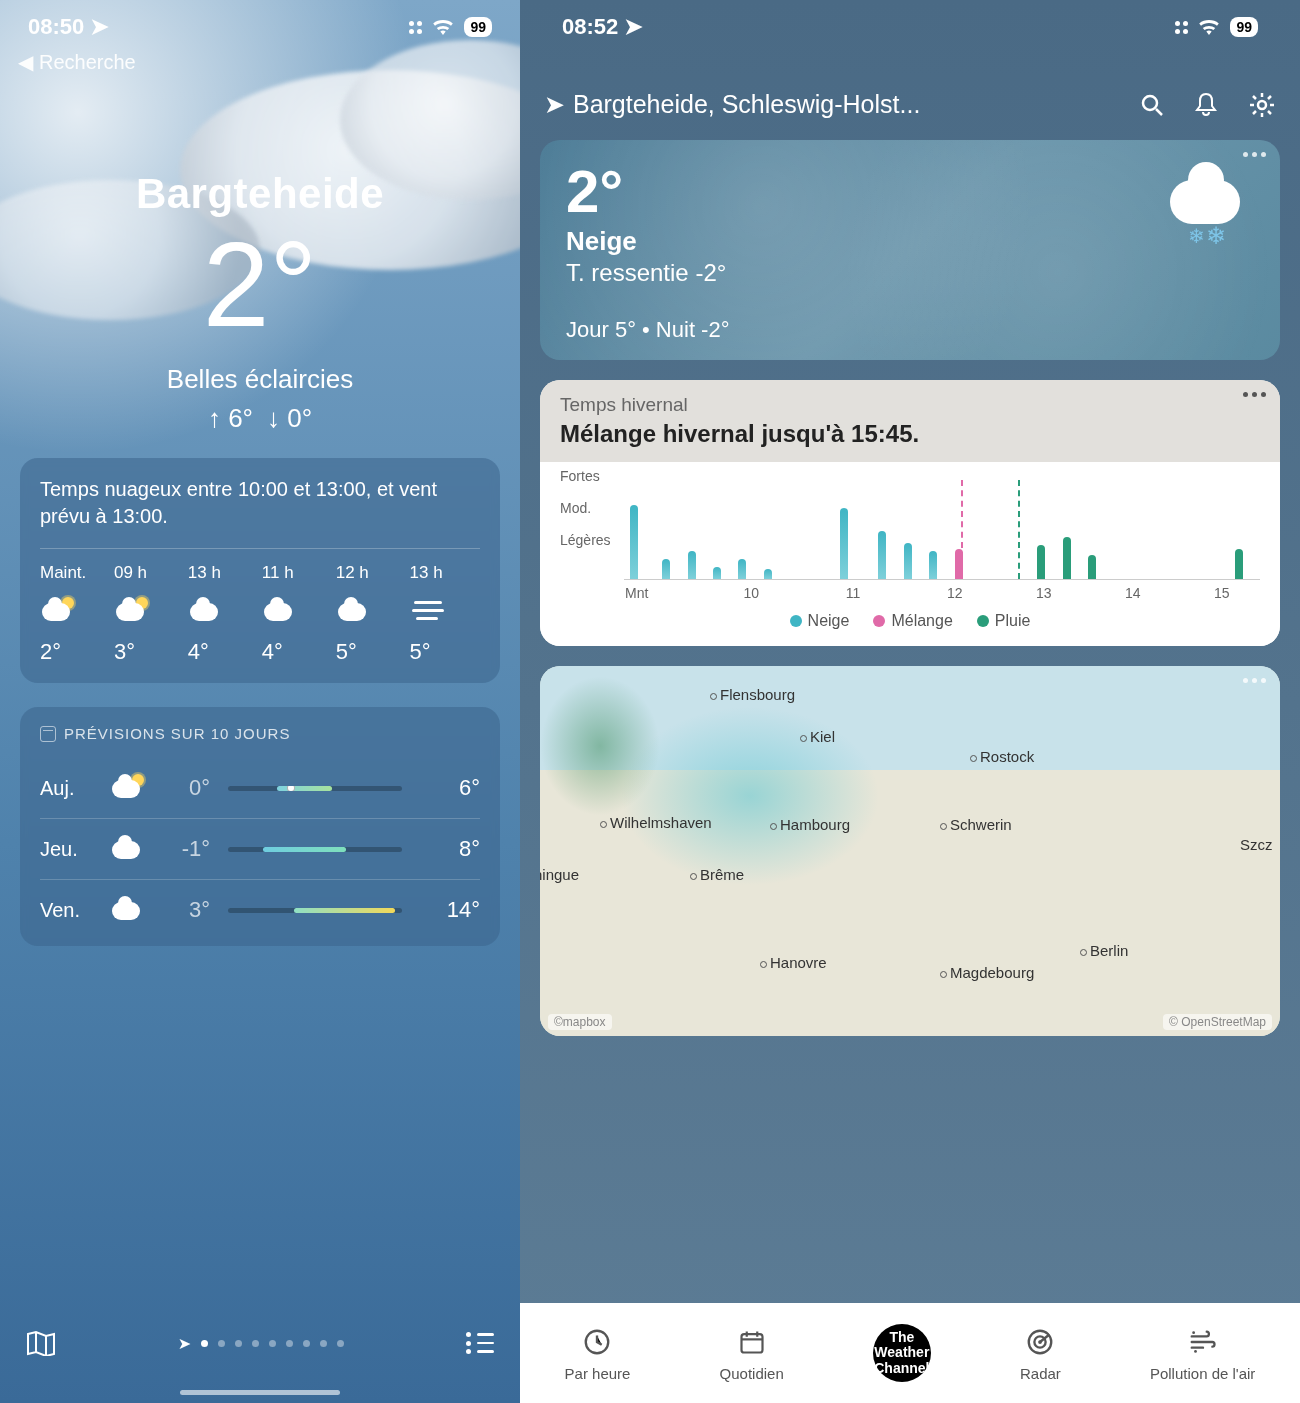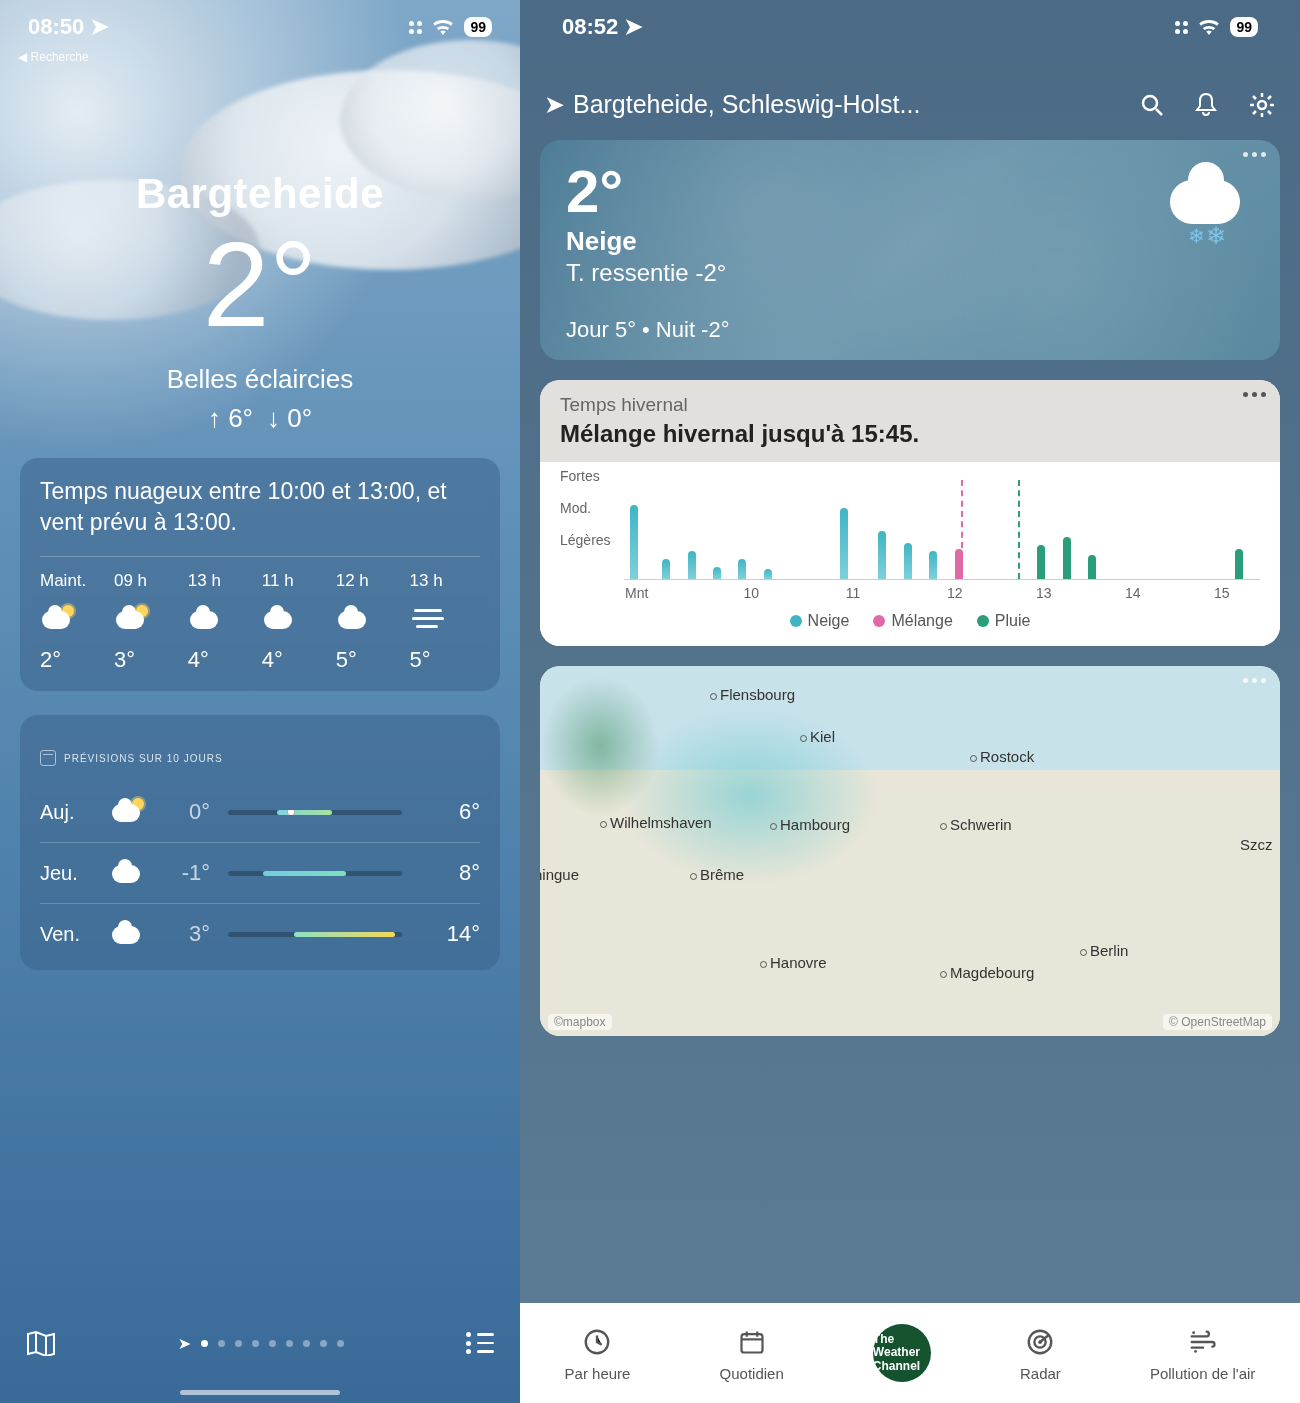--- a/index.html
+++ b/index.html
@@ -9,53 +9,53 @@
 .right { width:780px; background:linear-gradient(180deg,#4a6a85 0%,#5c7c95 100%); }
 
 
 .status { position:absolute; top:0; left:0; right:0; height:54px; display:flex; justify-content:space-between; align-items:center; padding:0 28px; font-weight:600; font-size:22px; z-index:10; }
 .status .time { display:flex; align-items:center; gap:6px; }
 .status .icons { display:flex; align-items:center; gap:10px; }
 .dots4 { display:grid; grid-template-columns:repeat(2,5px); grid-gap:3px; }
 .dots4 span { width:5px; height:5px; background:#fff; border-radius:50%; }
 .wifi { width:22px; height:16px; }
 .battery { background:#fff; color:#000; font-size:14px; font-weight:700; padding:2px 6px; border-radius:8px; }
-.back-search { position:absolute; top:50px; left:18px; font-size:12px; font-weight:400; opacity:.95; z-index:10; }
+.back-search { position:absolute; top:50px; left:18px; font-size:20px; font-weight:400; opacity:.95; z-index:10; }
 
 
 .sky { position:absolute; inset:0; background:
   radial-gradient(circle at 15% 8%, rgba(255,255,255,.8) 0%, rgba(255,255,255,0) 25%),
   linear-gradient(180deg,#7ea7c8 0%,#4f82ac 60%,#3a6a98 100%); }
 .cloud { position:absolute; border-radius:50%; background:radial-gradient(circle at 40% 40%,#fff 0%,#e8edf2 40%,#a8b5c2 80%); filter:blur(2px); opacity:.85; }
 .c1{top:70px;left:180px;width:420px;height:200px;}
 .c2{top:180px;left:-40px;width:300px;height:140px;opacity:.6;}
 .c3{top:40px;left:340px;width:260px;height:160px;opacity:.7;}
 
 .left .content { position:relative; z-index:5; padding-top:170px; text-align:center; }
 .city { font-size:42px; font-weight:700; letter-spacing:.5px; }
 .big-temp { font-size:120px; font-weight:200; line-height:1; margin-top:6px; }
 .cond { font-size:26px; margin-top:20px; }
 .hilo { font-size:26px; margin-top:8px; display:flex; justify-content:center; gap:14px; }
 
 .card { margin:24px 20px 0; background:rgba(60,100,140,.55); border-radius:18px; padding:18px 20px; text-align:left; backdrop-filter:blur(4px); }
-.card .headline { font-size:23px; line-height:1.35; margin-bottom:18px; }
+.card .headline { font-size:20px; line-height:1.35; margin-bottom:18px; }
 .hourly { display:flex; justify-content:space-between; border-top:1px solid rgba(255,255,255,.25); padding-top:14px; }
 .hr { display:flex; flex-direction:column; align-items:flex-start; gap:14px; width:16%; }
 .hr .t { font-size:17px; }
 .hr .deg { font-size:22px; font-weight:500; }
 .ic { width:36px; height:28px; position:relative; }
 .ic .cl { position:absolute; width:28px; height:18px; background:#fff; border-radius:12px; top:6px; left:2px; }
 .ic .cl::before{content:"";position:absolute;width:14px;height:14px;background:#fff;border-radius:50%;top:-6px;left:6px;}
 .ic .sun{position:absolute;width:12px;height:12px;background:#ffd65a;border-radius:50%;top:0;right:2px;box-shadow:0 0 0 2px rgba(255,214,90,.4);}
 .ic.wind .w{position:absolute;border-top:3px solid #fff;width:26px;border-radius:3px;}
 .ic.wind .w1{top:4px;left:4px;width:28px;}
 .ic.wind .w2{top:12px;left:2px;width:32px;}
 .ic.wind .w3{top:20px;left:6px;width:22px;}
 
-.card2-title { font-size:10px; letter-spacing:1px; opacity:.8; margin-bottom:16px; display:flex; align-items:center; gap:8px;margin-top:17px; }
+.card2-title { font-size:15px; letter-spacing:1px; opacity:.8; margin-bottom:16px; display:flex; align-items:center; gap:8px; }
 .cal-ic{width:16px;height:16px;border:1.5px solid rgba(255,255,255,.7);border-radius:3px;position:relative;}
 .cal-ic::before{content:"";position:absolute;top:3px;left:2px;right:2px;border-top:1.5px solid rgba(255,255,255,.7);}
 .drow{display:flex;align-items:center;justify-content:space-between;padding:16px 0;border-top:1px solid rgba(255,255,255,.2);}
 .drow:first-of-type{border-top:none;}
 .drow .day{width:70px;font-size:20px;}
 .drow .dic{width:40px;}
 .drow .lo{width:60px;font-size:22px;opacity:.7;text-align:right;}
 .drow .bar{flex:1;height:5px;background:rgba(0,0,0,.25);border-radius:3px;margin:0 18px;position:relative;overflow:hidden;}
 .drow .bar .fill{position:absolute;height:100%;border-radius:3px;}
 .drow .bar .dot{position:absolute;width:8px;height:8px;background:#fff;border-radius:50%;top:-2px;border:1px solid rgba(0,0,0,.3);}
@@ -120,21 +120,21 @@
 .mapp .land{position:absolute;inset:0;background:linear-gradient(180deg,#c8e2ea 0%,#c8e2ea 28%,#e8e6d8 28%,#e8e6d8 100%);}
 .mapp .precip{position:absolute;top:40px;left:80px;width:260px;height:180px;background:radial-gradient(ellipse,rgba(100,200,210,.6) 0%,transparent 70%);}
 .mapp .precip2{position:absolute;top:10px;left:0;width:120px;height:140px;background:radial-gradient(ellipse,rgba(60,140,90,.5) 0%,transparent 70%);}
 .city-lbl{position:absolute;font-size:15px;color:#333;font-weight:500;}
 .city-dot{display:inline-block;width:7px;height:7px;border:1.5px solid #555;border-radius:50%;margin-right:3px;vertical-align:middle;}
 .attrib{position:absolute;bottom:6px;font-size:12px;color:#888;background:rgba(255,255,255,.6);padding:1px 6px;border-radius:4px;}
 
 .right .tabbar2{position:absolute;bottom:0;left:0;right:0;height:100px;background:#fff;display:flex;justify-content:space-around;align-items:center;color:#555;}
 .tab{display:flex;flex-direction:column;align-items:center;gap:6px;font-size:15px;}
 .tab .ico{width:34px;height:34px;display:flex;align-items:center;justify-content:center;}
-.twc{width:58px;height:58px;background:#14532d;border-radius:50%;color:#fff;font-size:12px;line-height:1.1;display:flex;flex-direction:column;justify-content:center;font-weight:700;}
+.twc{width:58px;height:58px;background:#000000;border-radius:50%;color:#fff;font-size:14px;line-height:1.1;text-align:center;display:flex;flex-direction:column;justify-content:center;font-weight:700;}
 </style>
 </head>
 <body>
 
 <div class="phone left">
   <div class="sky"></div>
   <div class="cloud c1"></div>
   <div class="cloud c2"></div>
   <div class="cloud c3"></div>
 

